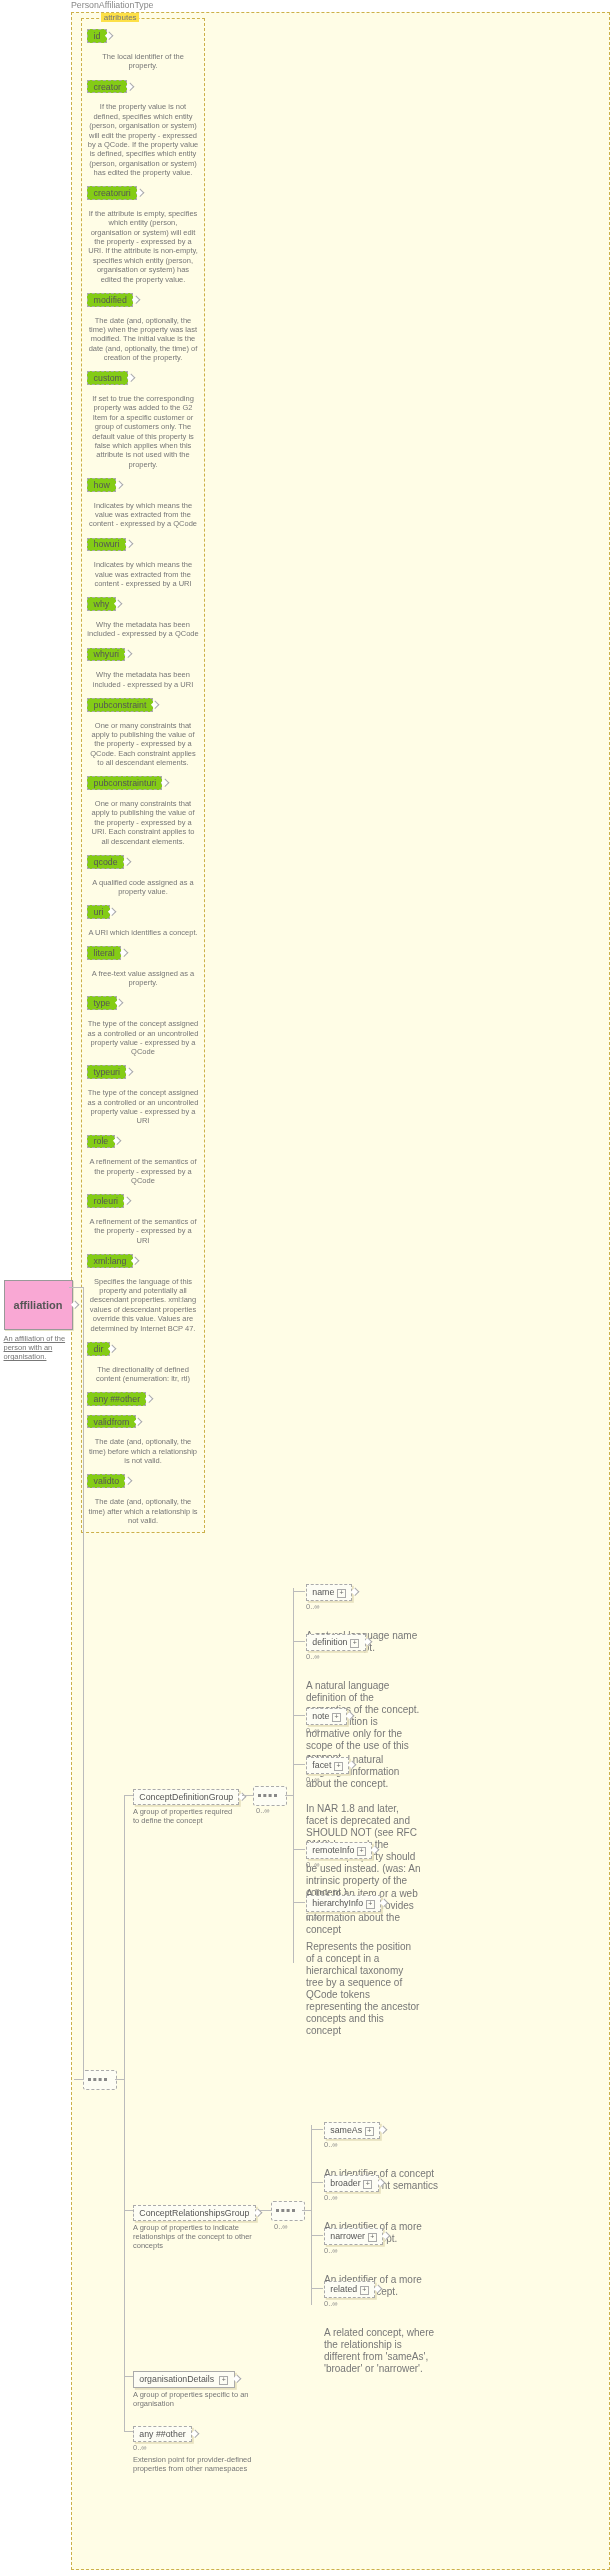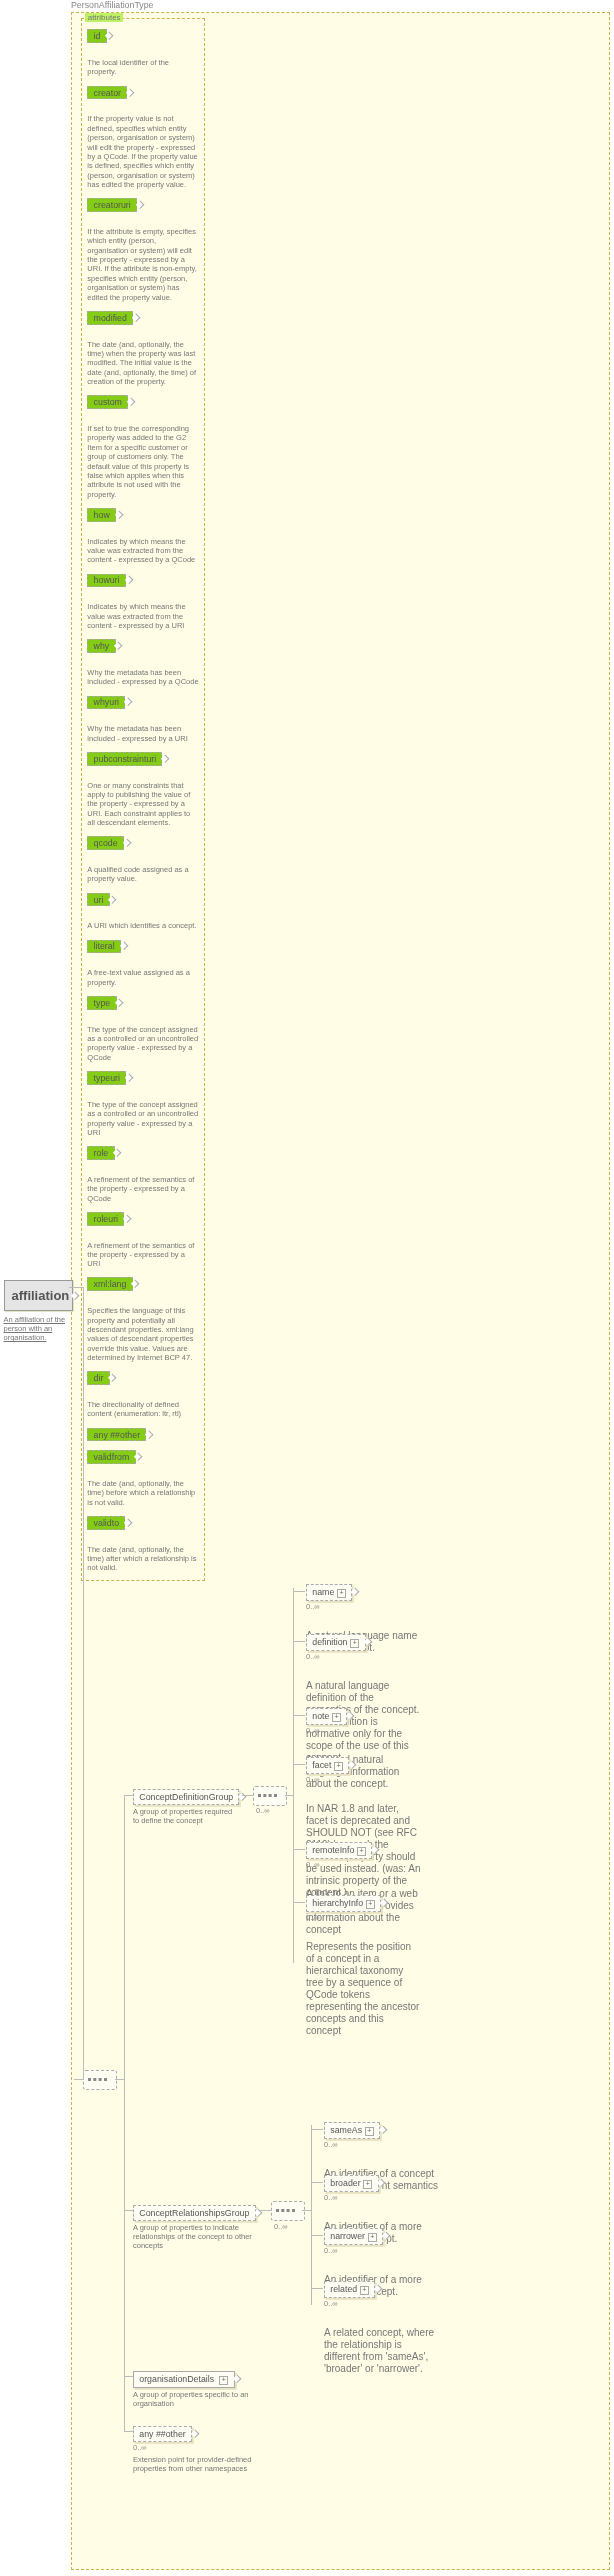--- a/index.html
+++ b/index.html
@@ -38,23 +38,23 @@
     left: 81px;
     top: 17.7px;
     width: 124px;
     border: 0.9px dashed #ccb04a;
     background: #fffde6;
     box-sizing: border-box;
     padding: 1.8px 5.3px 7px 5.3px;
   }
   .attr-head {
     position: absolute;
-    left: 3px;
+    left: 19px;
     top: -5.3px;
-    background: #bef264;
+    background: #fde047;
     padding: 0 2.7px;
     font-size: 8px;
     color: #777;
     border: none;
   }
   .attr-node {
     margin-top: 8.8px;
   }
   .attr-node .label {
     display: inline-block;
@@ -72,39 +72,40 @@
     top: 50%;
     width: 5.3px;
     height: 5.3px;
     transform: translate(0,-50%) rotate(45deg);
     border: 0.9px solid #aaa;
     border-left: none;
     border-bottom: none;
     background: #fff;
   }
   .attr-node .desc {
-    margin-top: 15px;
+    margin-top: 9px;
     font-size: 7.5px;
     line-height: 1.25;
     color: #777;
+    text-align: center;
   }
 
   .root-node {
     position: absolute;
     left: 3.5px;
     top: 1280px;
     display: flex;
     flex-direction: column;
   }
   .root-node .box {
     display: inline-block;
     border: 0.9px solid #999;
-    background: #e5e5e5;
-    padding: 7px 7px;
-    font-size: 13px;
+    background: #f9a8d4;
+    padding: 18px 7px;
+    font-size: 11px;
     font-weight: bold;
     color: #555;
     position: relative;
     box-shadow: 0.9px 0.9px 0 #e0e0c0;
     width: 53px;
     text-align: center;
   }
   .root-node .box::after {
     content: "";
     position: absolute;
@@ -251,20 +252,21 @@
     <div id="attrs-container">
         <div class="attr-node"><span class="label">id</span><div class="desc">The local identifier of the property.</div></div>
         <div class="attr-node"><span class="label">creator</span><div class="desc">If the property value is not defined, specifies which entity (person, organisation or system) will edit the property - expressed by a QCode. If the property value is defined, specifies which entity (person, organisation or system) has edited the property value.</div></div>
         <div class="attr-node"><span class="label">creatoruri</span><div class="desc">If the attribute is empty, specifies which entity (person, organisation or system) will edit the property - expressed by a URI. If the attribute is non-empty, specifies which entity (person, organisation or system) has edited the property value.</div></div>
         <div class="attr-node"><span class="label">modified</span><div class="desc">The date (and, optionally, the time) when the property was last modified. The initial value is the date (and, optionally, the time) of creation of the property.</div></div>
         <div class="attr-node"><span class="label">custom</span><div class="desc">If set to true the corresponding property was added to the G2 Item for a specific customer or group of customers only. The default value of this property is false which applies when this attribute is not used with the property.</div></div>
         <div class="attr-node"><span class="label">how</span><div class="desc">Indicates by which means the value was extracted from the content - expressed by a QCode</div></div>
         <div class="attr-node"><span class="label">howuri</span><div class="desc">Indicates by which means the value was extracted from the content - expressed by a URI</div></div>
         <div class="attr-node"><span class="label">why</span><div class="desc">Why the metadata has been included - expressed by a QCode</div></div>
         <div class="attr-node"><span class="label">whyuri</span><div class="desc">Why the metadata has been included - expressed by a URI</div></div>
+        <div class="attr-node"><span class="label">pubconstraint</span><div class="desc">One or many constraints that apply to publishing the value of the property - expressed by a QCode. Each constraint applies to all descendant elements.</div></div>
         <div class="attr-node"><span class="label">pubconstrainturi</span><div class="desc">One or many constraints that apply to publishing the value of the property - expressed by a URI. Each constraint applies to all descendant elements.</div></div>
         <div class="attr-node"><span class="label">qcode</span><div class="desc">A qualified code assigned as a property value.</div></div>
         <div class="attr-node"><span class="label">uri</span><div class="desc">A URI which identifies a concept.</div></div>
         <div class="attr-node"><span class="label">literal</span><div class="desc">A free-text value assigned as a property.</div></div>
         <div class="attr-node"><span class="label">type</span><div class="desc">The type of the concept assigned as a controlled or an uncontrolled property value - expressed by a QCode</div></div>
         <div class="attr-node"><span class="label">typeuri</span><div class="desc">The type of the concept assigned as a controlled or an uncontrolled property value - expressed by a URI</div></div>
         <div class="attr-node"><span class="label">role</span><div class="desc">A refinement of the semantics of the property - expressed by a QCode</div></div>
         <div class="attr-node"><span class="label">roleuri</span><div class="desc">A refinement of the semantics of the property - expressed by a URI</div></div>
         <div class="attr-node"><span class="label">xml:lang</span><div class="desc">Specifies the language of this property and potentially all descendant properties. xml:lang values of descendant properties override this value. Values are determined by Internet BCP 47.</div></div>
         <div class="attr-node"><span class="label">dir</span><div class="desc">The directionality of defined content (enumeration: ltr, rtl)</div></div>

